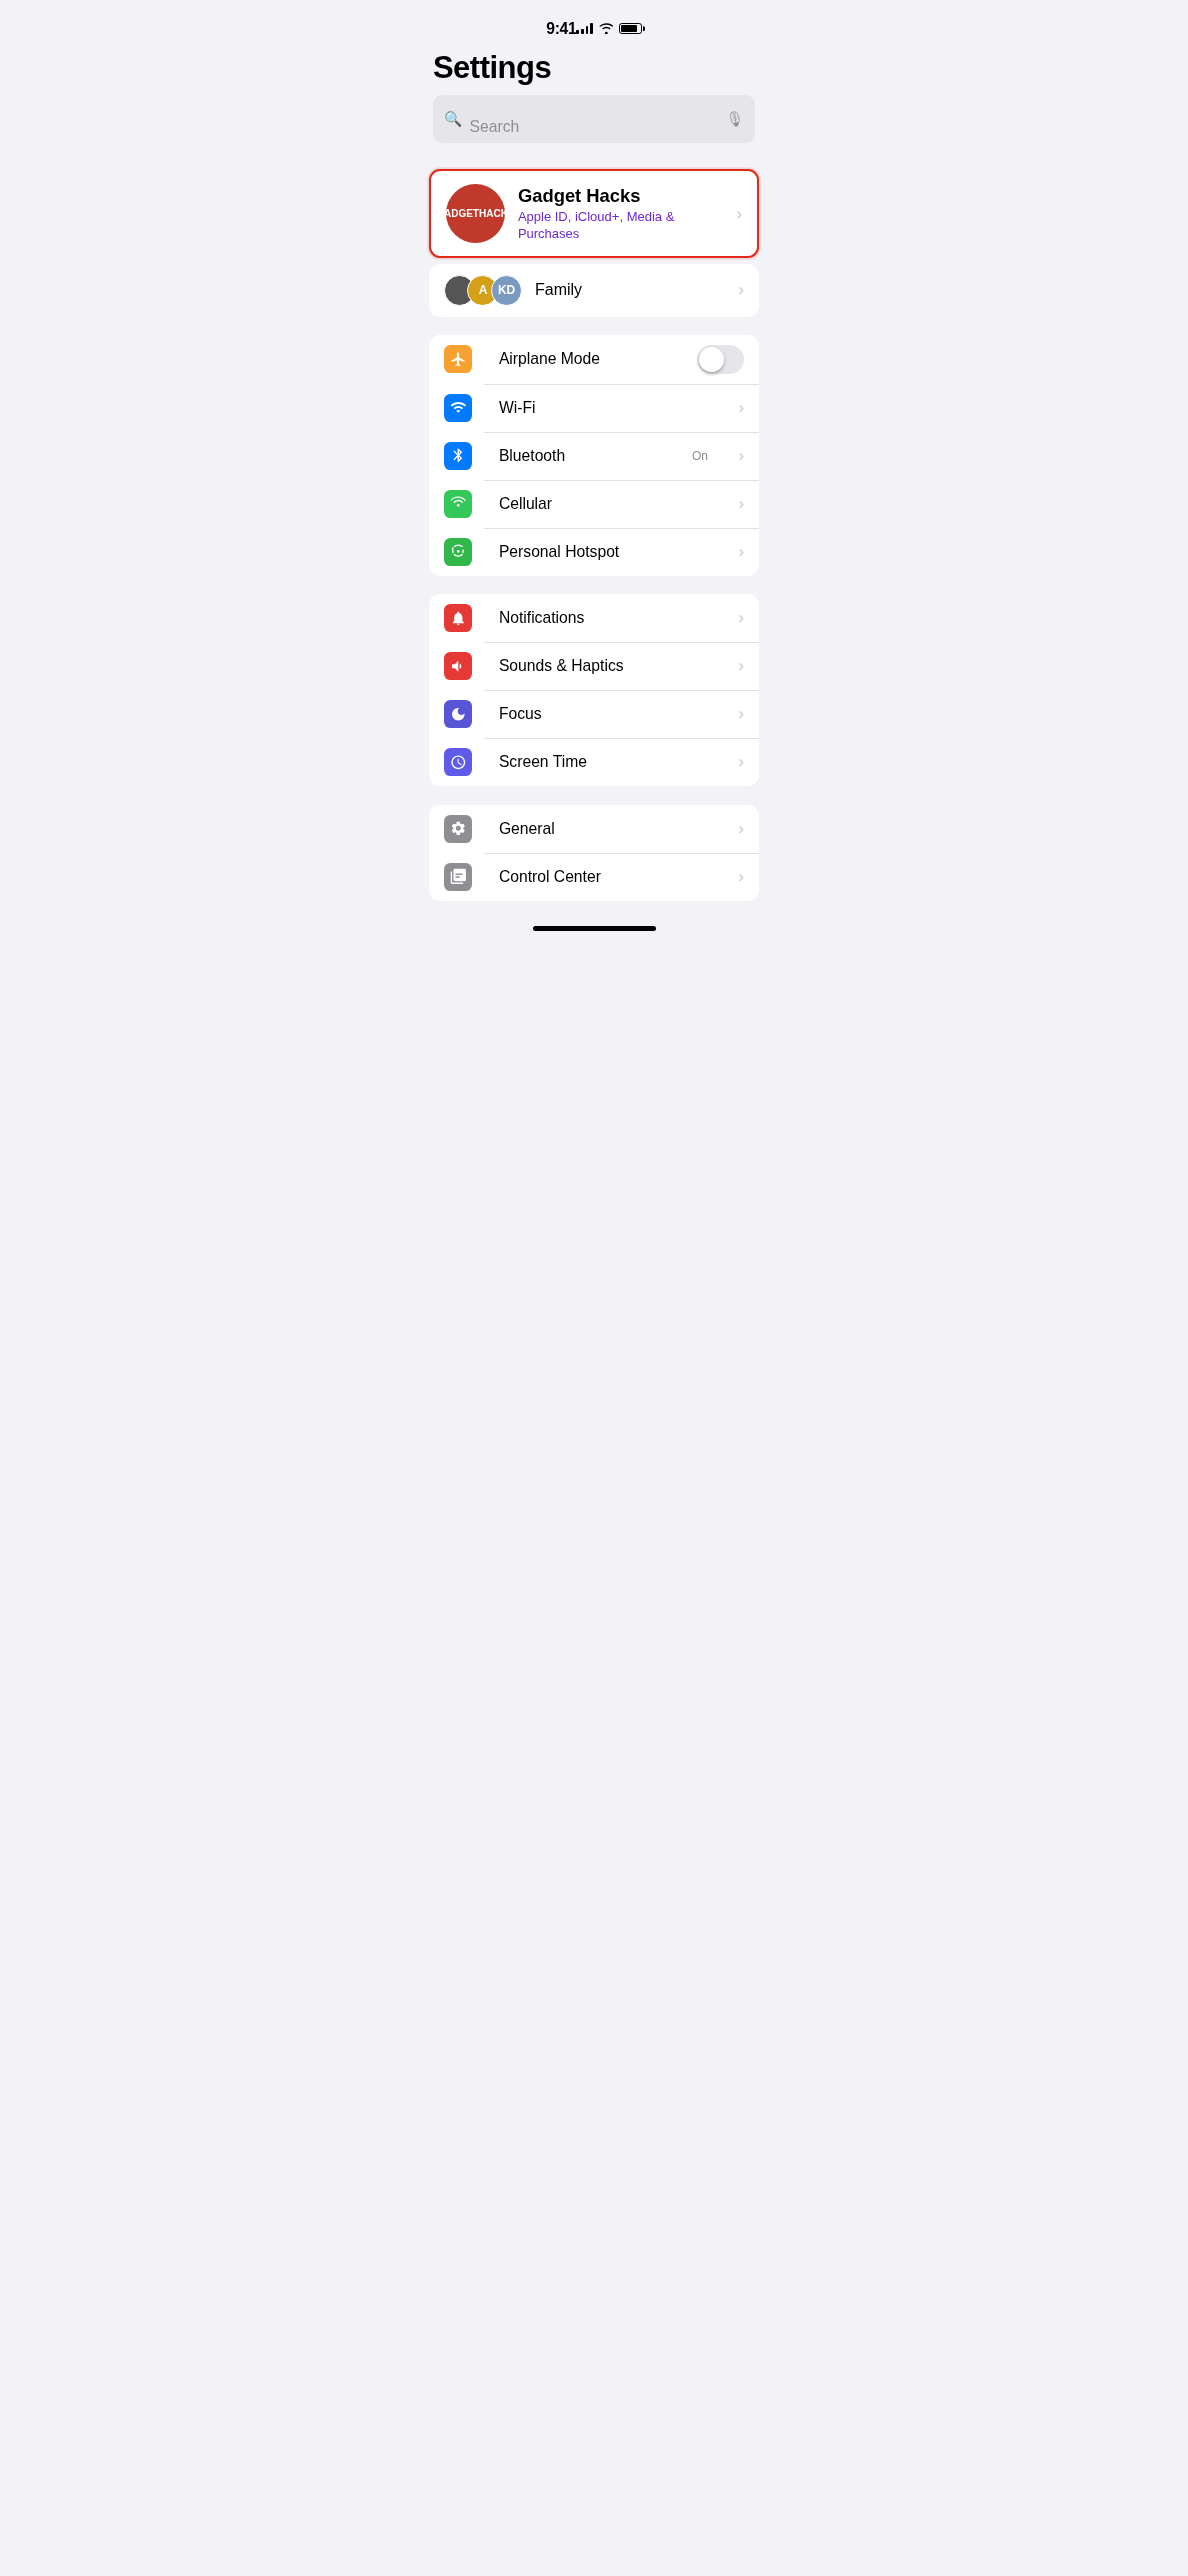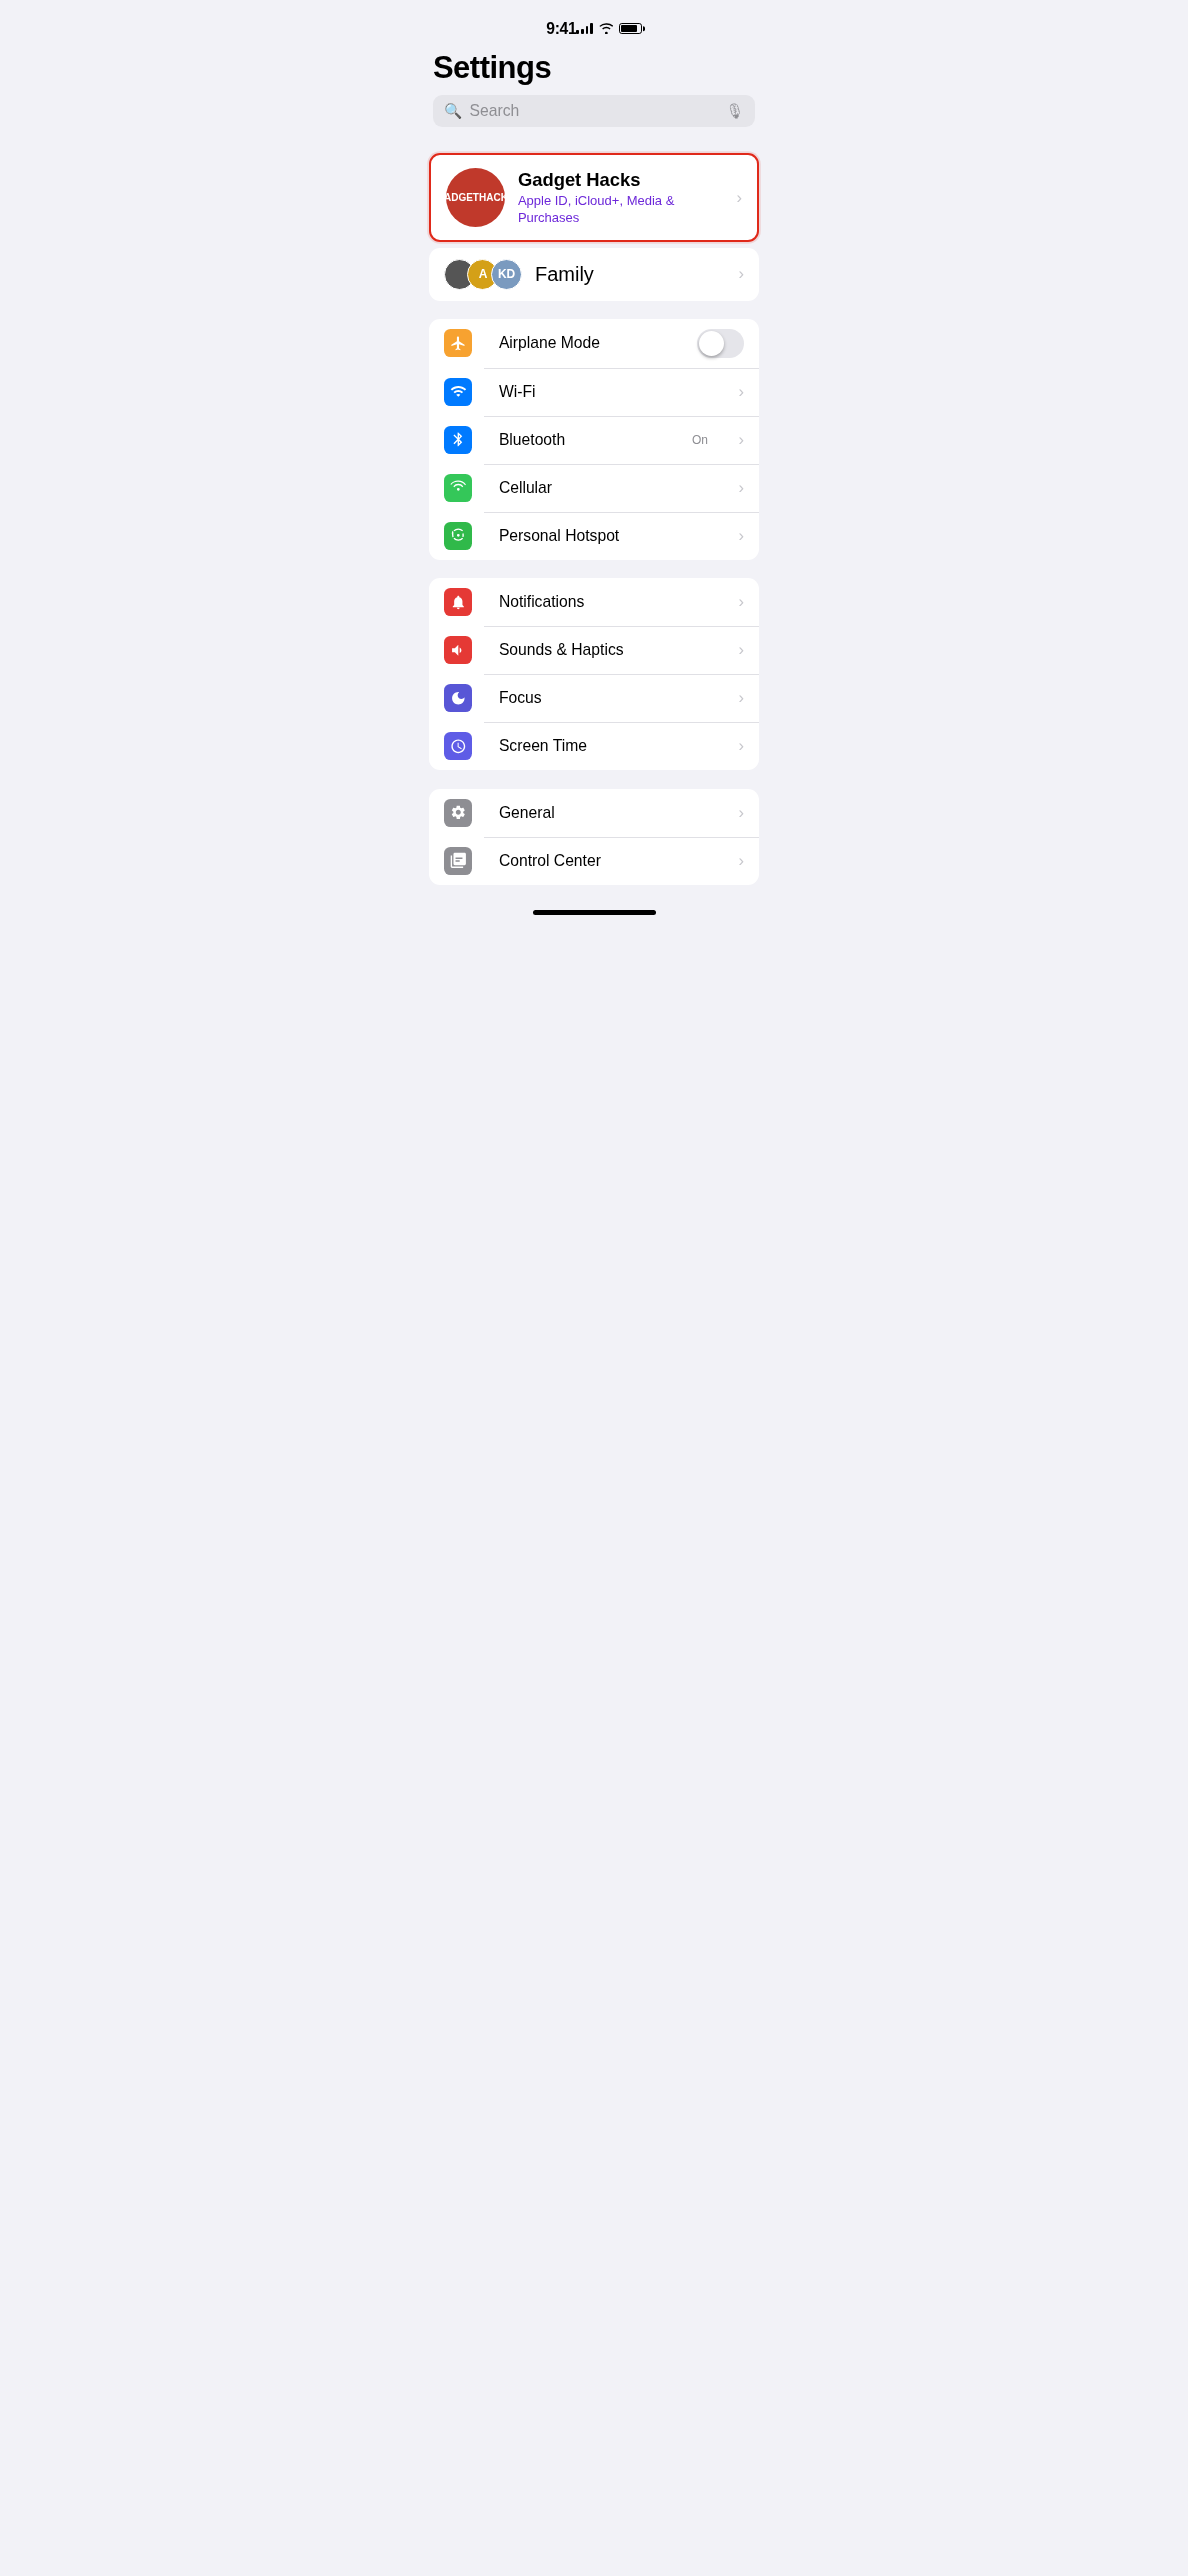--- a/index.html
+++ b/index.html
@@ -111,20 +111,21 @@
 
     .search-icon-wrap {
       color: #8e8e93;
       font-size: 14.7px;
     }
 
     .search-input-text {
       color: #8e8e93;
       font-size: 15.7px;
       flex: 1;
+      margin-top: 16px;
     }
 
     .mic-icon {
       color: #8e8e93;
       font-size: 14.7px;
     }
 
     
     .account-card {
       background: #fff;
@@ -217,21 +218,21 @@
       justify-content: center;
       font-size: 12px;
       font-weight: 600;
       color: #fff;
       flex-shrink: 0;
     }
 
     .family-avatar:first-child { margin-left: 0; }
 
     .family-label {
-      font-size: 20px;
+      font-size: 16px;
       color: #000;
       flex: 1;
     }
 
     
     .settings-group {
       background: #fff;
       border-radius: 11px;
       margin: 0 14.7px 18.4px;
       overflow: hidden;

